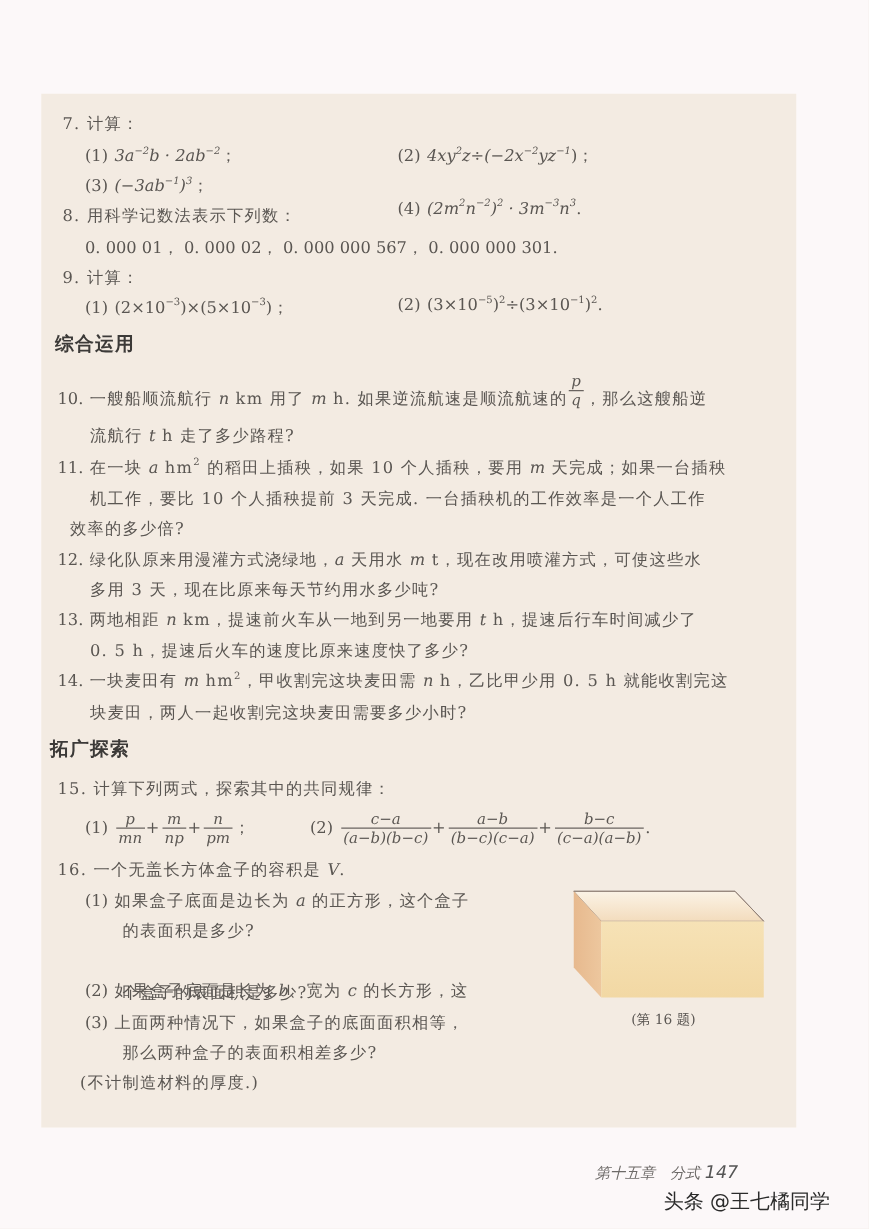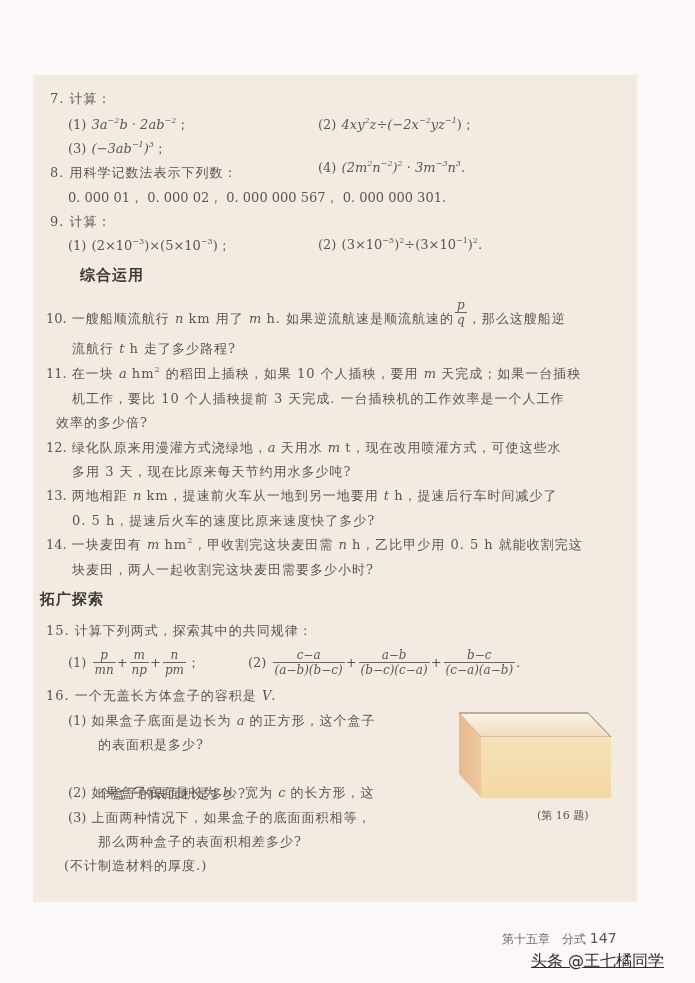--- a/index.html
+++ b/index.html
@@ -66,21 +66,21 @@
 <div class="ln" style="left:50px;top:213px;">9. 计算：</div>
 <div class="ln" style="left:68px;top:237px;">
   <span class="num">(1)</span>
   <span class="num"><span>(2×10</span><sup>−3</sup><span>)×(5×10</span><sup>−3</sup><span>)；</span></span>
 </div>
 <div class="ln" style="left:318px;top:237px;">
   <span class="num">(2)</span>
   <span class="num"><span>(3×10</span><sup>−5</sup><span>)</span><sup>2</sup><span>÷(3×10</span><sup>−1</sup><span>)</span><sup>2</sup><span>.</span></span>
 </div>
 
-<div class="heading" style="left:44px;top:266px;margin-left:36px;">综合运用</div>
+<div class="heading" style="left:44px;top:266px;">综合运用</div>
 
 <div class="ln" style="left:46px;top:310px;">
   <span class="num">10.</span>
   <span>一艘船顺流航行 </span><span class="math">n</span><span> km 用了 </span><span class="math">m</span><span> h. 如果逆流航速是顺流航速的</span><span class="frac math" style="margin-top:-14px;"><span class="top">p</span><span>q</span></span><span>，那么这艘船逆</span>
 </div>
 <div class="ln" style="left:72px;top:340px;">
   <span>流航行 </span><span class="math">t</span><span> h 走了多少路程?</span>
 </div>
 
 <div class="ln" style="left:46px;top:365px;">
@@ -157,19 +157,19 @@
   </defs>
 
   <polygon points="9,7 138,7 161,31 31,31" fill="url(#inG)" stroke="#9c8a80" stroke-width="0.7"></polygon>
 
   <polygon points="9,7 31,31 31,92 9,68" fill="url(#sideG)"></polygon>
 
   <rect x="31" y="31" width="130" height="61" fill="url(#frontG)"></rect>
   <line x1="9" y1="7" x2="138" y2="7" stroke="#8f7f76" stroke-width="0.8"></line>
   <line x1="138" y1="7" x2="161" y2="31" stroke="#8f7f76" stroke-width="0.8"></line>
 </svg>
-<div class="ln" style="left:505px;top:808px;font-size:11px;letter-spacing:0;margin-left:32px;">(第 16 题)</div>
+<div class="ln" style="left:505px;top:808px;font-size:11px;letter-spacing:0;">(第 16 题)</div>
 
-<div class="footer" style="left:502px;top:930px;">
+<div class="footer" style="left:476px;top:930px;font-style:italic;">
   <span>第十五章　分式</span>
   <span style="font-size:14px;color:#555;">147</span>
 </div>
-<div class="watermark" style="left:531px;top:951px;text-decoration:underline;">头条 @王七橘同学</div>
+<div class="watermark" style="left:531px;top:951px;">头条 @王七橘同学</div>
 
 </body></html>

